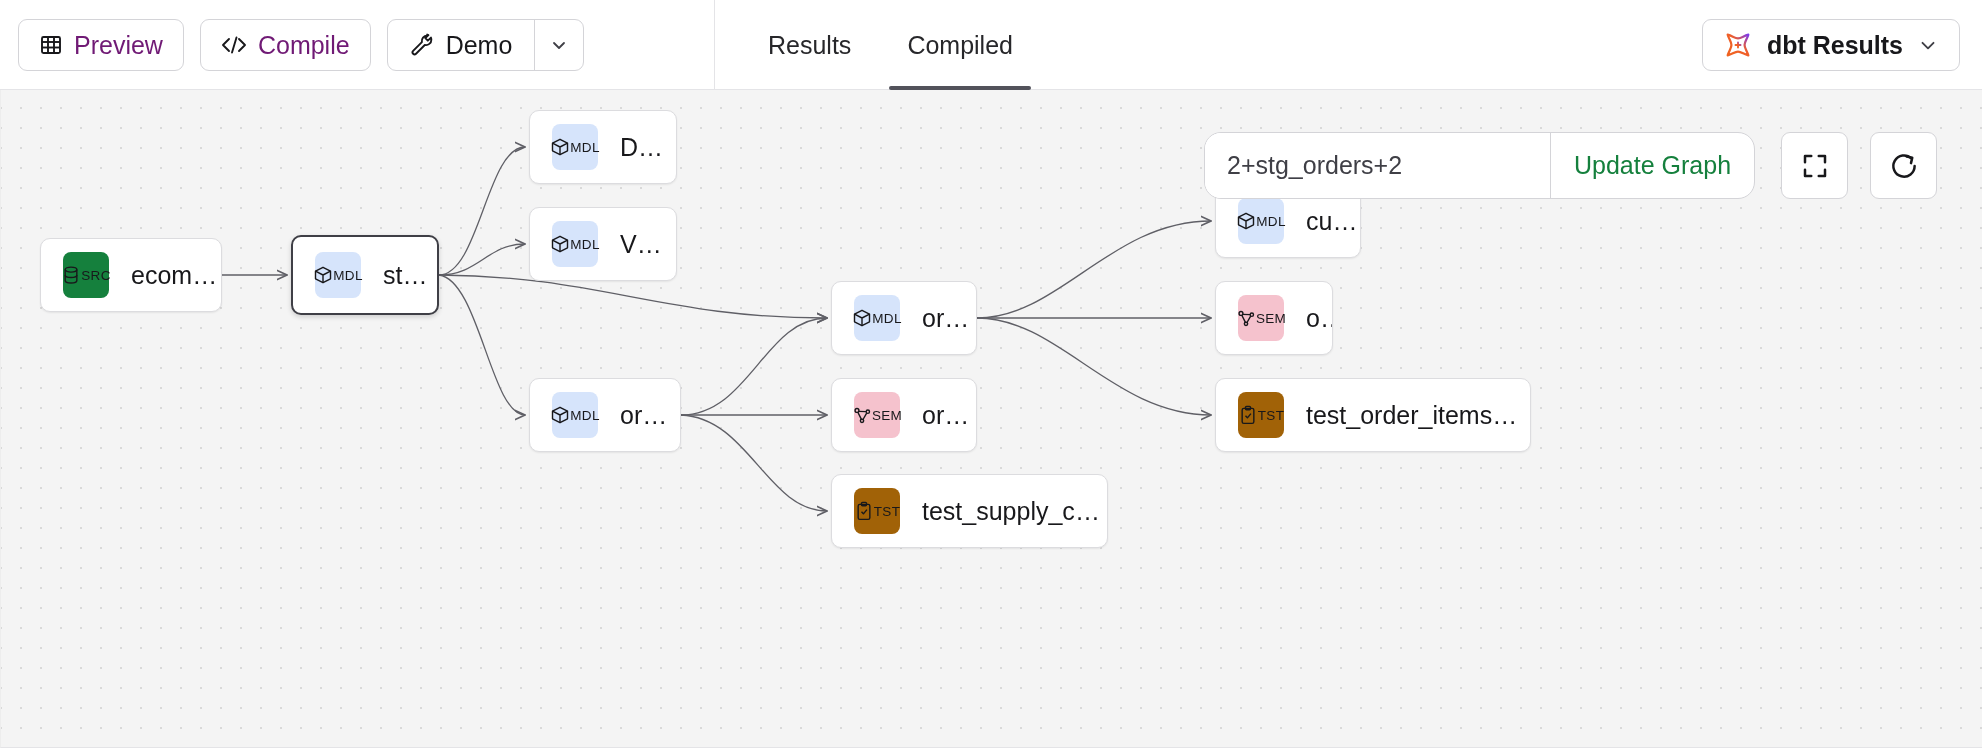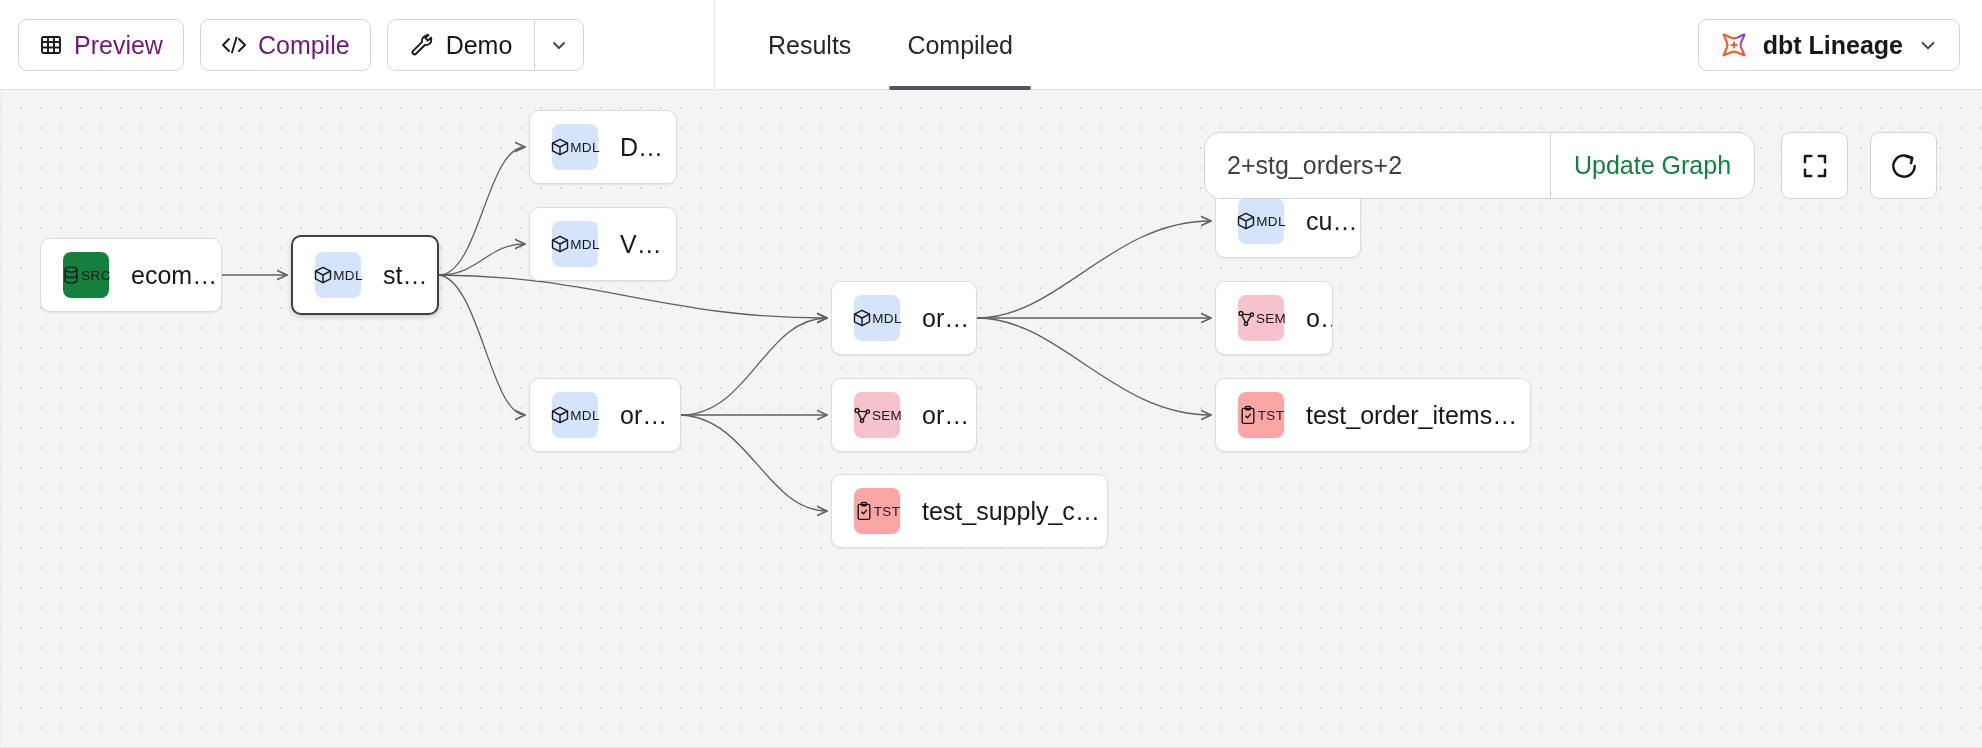--- a/index.html
+++ b/index.html
@@ -247,21 +247,21 @@
   .badge .btxt {
     font-size: 13.5px;
     letter-spacing: 0.3px;
     color: #18181b;
     line-height: 13px;
     font-family: "Liberation Sans", sans-serif;
   }
   .badge.src { background: #15803d; }
   .badge.mdl { background: #d6e4fb; }
   .badge.sem { background: #f5c2cd; }
-  .badge.tst { background: #fca5a5; }
+  .badge.tst { background: #a16207; }
 
   .node .nlabel {
     margin-left: 22px;
     font-size: 25px;
     color: #18181b;
     white-space: nowrap;
     overflow: hidden;
     text-overflow: ellipsis;
   }
 </style>
@@ -336,21 +336,21 @@
             <linearGradient id="cpg" x1="0" y1="1" x2="1" y2="0">
               <stop offset="0%" stop-color="#f0631f"></stop>
               <stop offset="55%" stop-color="#ef5f2a"></stop>
               <stop offset="100%" stop-color="#7c3aed"></stop>
             </linearGradient>
           </defs>
           <path d="M5 5c5 1.4 7.6 4 11 4s6-2.6 11-4c-1.4 5-4 7.6-4 11s2.6 6 4 11c-5-1.4-7.6-4-11-4s-6 2.6-11 4c1.4-5 4-7.6 4-11S6.4 10 5 5z" stroke="url(#cpg)" stroke-width="2.4" fill="none" stroke-linejoin="round"></path>
           <path d="M16 13.3v5.4M13.3 16h5.4" stroke="url(#cpg)" stroke-width="2" stroke-linecap="round"></path>
         </svg>
       </span>
-      <span>dbt Lineage</span>
+      <span>dbt Results</span>
       <span class="ico">
         <svg width="22" height="22" viewBox="0 0 20 20" fill="none" stroke="#3f3f46" stroke-width="1.7" stroke-linecap="round" stroke-linejoin="round">
           <polyline points="5,8 10,13 15,8"></polyline>
         </svg>
       </span>
     </div>
   </div>
 
   <div class="canvas">
 

